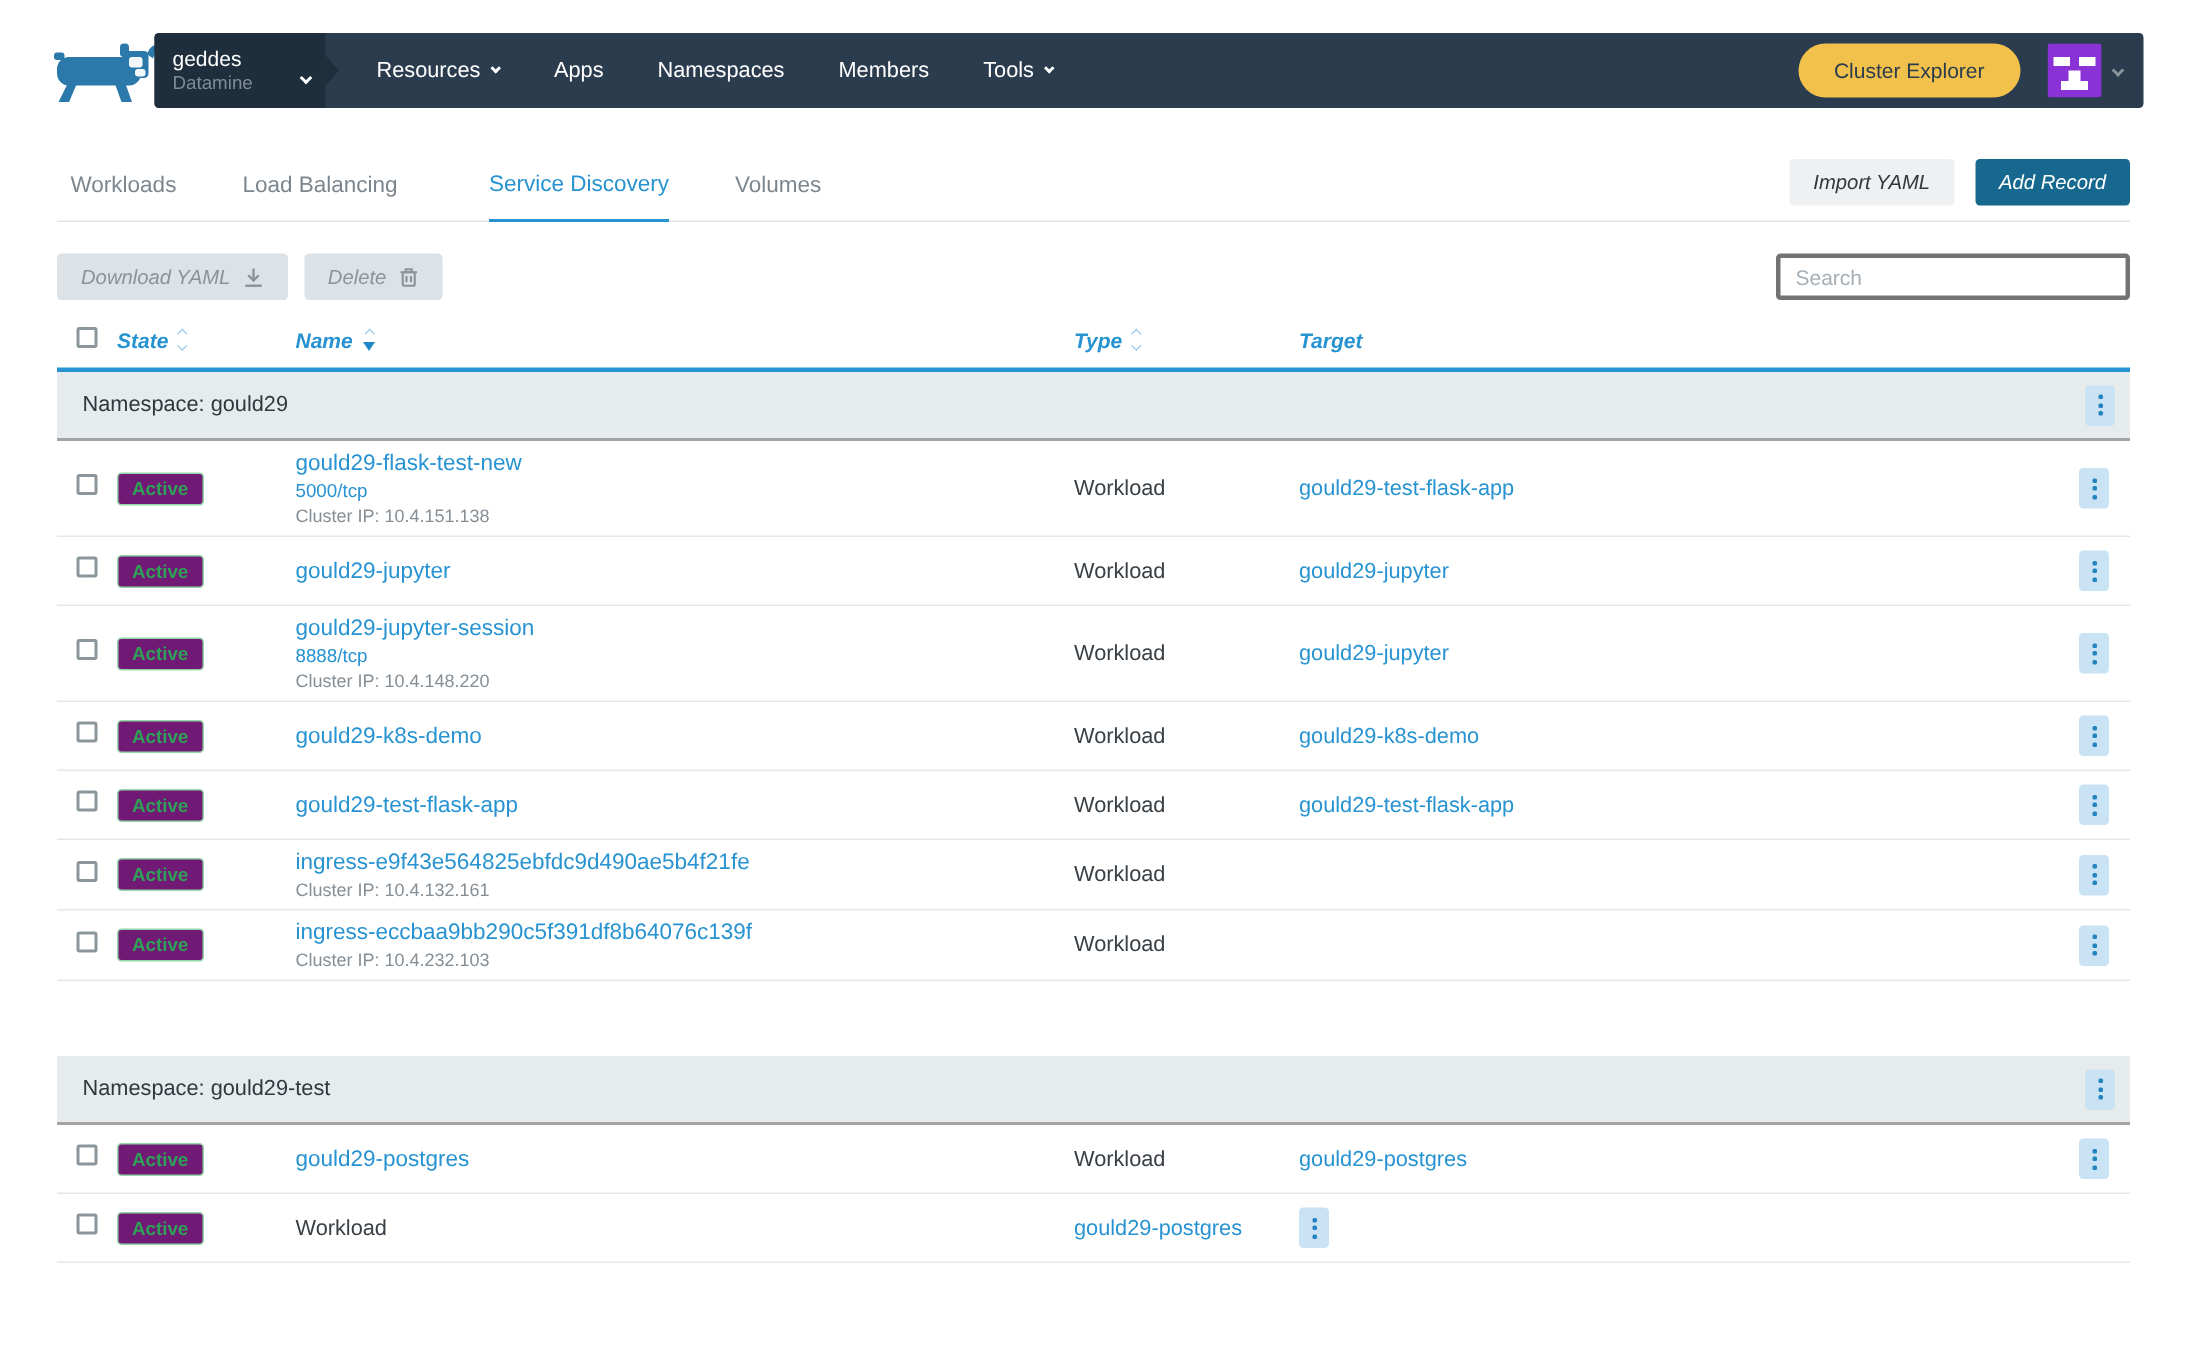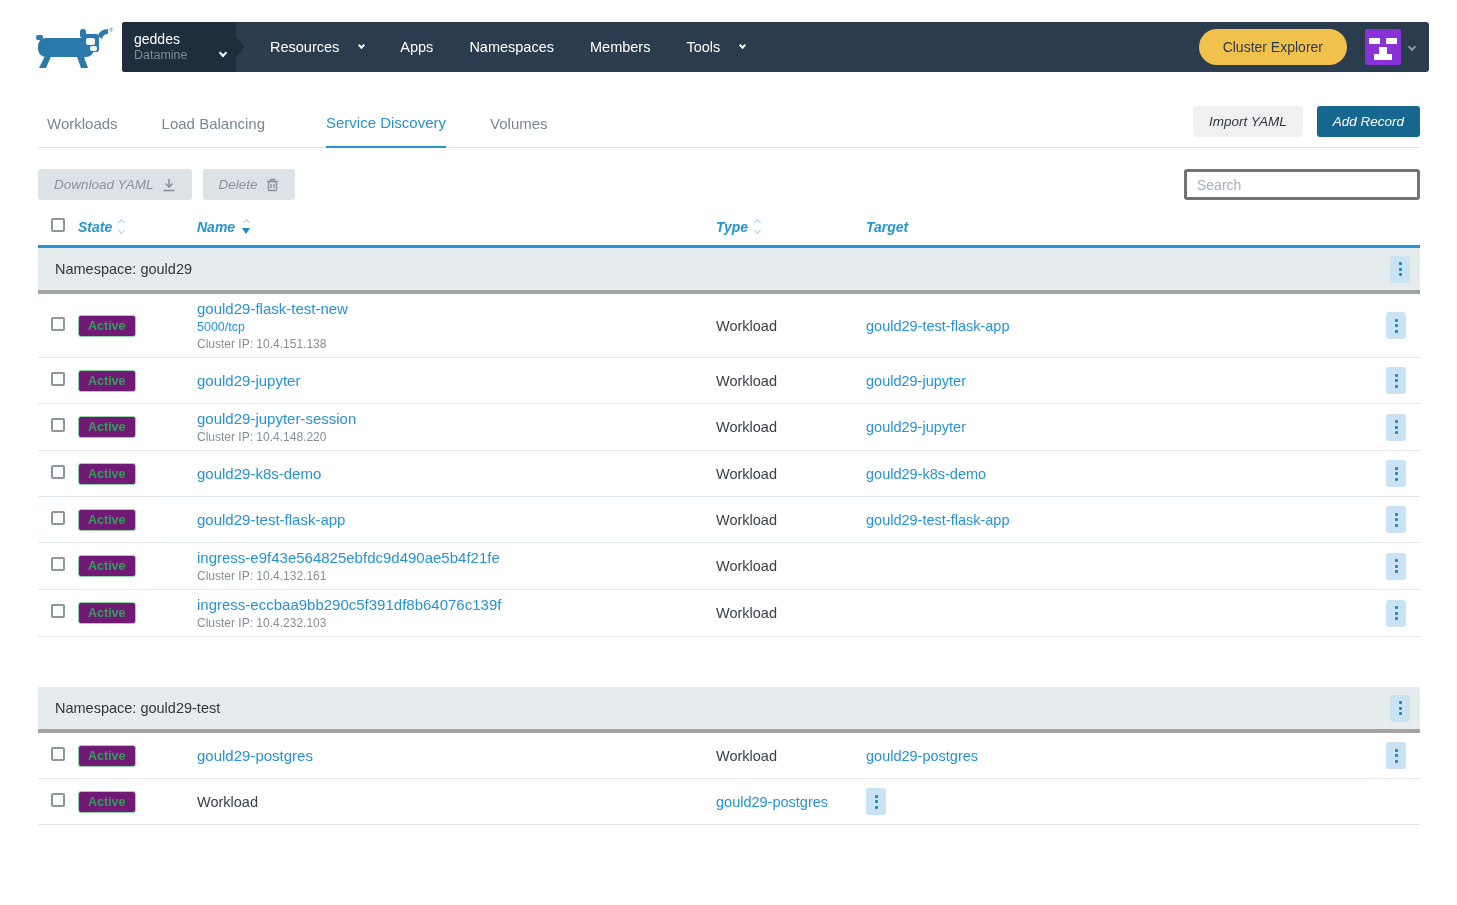--- a/index.html
+++ b/index.html
@@ -2,36 +2,36 @@
 <html style="--navbar-bg: #2b3c4e; --picker-bg: #1f2e3c; --link-blue: #2793d1; --accent-yellow: #f2c14b; --primary-btn: #16688f; --active-green: #2fa156; --kebab-bg: #c9e2f4; --kebab-dot: #2283bd; --logo-blue: #2b78aa; --avatar-purple: #8932d6;"><head>
 <meta charset="utf-8">
 <style>
   * { box-sizing: border-box; margin: 0; padding: 0; }
   html, body { width: 1457px; height: 905px; overflow: hidden; background: #fff;
     font-family: "Liberation Sans", sans-serif; color: #30373d; }
 
   
   .nav-wrap { position: relative; height: 72px; }
   .logo { position: absolute; left: 36px; top: 26px; width: 78px; height: 44px; }
-  .topbar { position: absolute; left: 122px; right: 28px; top: 22px; height: 50px;
+  .topbar { position: absolute; left: 103px; right: 28px; top: 22px; height: 50px;
     background: var(--navbar-bg); border-radius: 3px; display: flex; align-items: center; }
   .picker { position: relative; height: 100%; width: 114px; background: var(--picker-bg);
     display: flex; flex-direction: column; justify-content: center; padding: 0 26px 0 12px;
     border-radius: 3px 0 0 3px; cursor: pointer; }
   .picker::after { content: ""; position: absolute; right: -9px; top: 50%; margin-top: -10px;
     border-left: 9px solid var(--picker-bg); border-top: 10px solid transparent;
     border-bottom: 10px solid transparent; }
   .picker .cluster { color: #fff; font-size: 14px; line-height: 17px; }
   .picker .project { color: #7e8c98; font-size: 12.5px; line-height: 15px; }
   .picker .chv-box { position: absolute; right: 10px; top: 50%; margin-top: -5px; }
   .chv { display: inline-block; width: 6px; height: 6px;
     border-right: 2px solid #fff; border-bottom: 2px solid #fff; transform: rotate(45deg); }
   .chv.gray { border-color: #8a949c; }
   .nav-menu { display: flex; align-items: center; gap: 36px; margin-left: 34px; }
-  .nav-item { color: #fff; font-size: 14.5px; cursor: pointer; display: flex; align-items: center; gap: 20px; }
+  .nav-item { color: #fff; font-size: 14.5px; cursor: pointer; display: flex; align-items: center; gap: 8px; }
   .nav-item .chv { width: 5px; height: 5px; margin-top: -3px; }
   .explorer-btn { margin-left: auto; background: var(--accent-yellow); color: #2b3c4e;
     border: none; font-family: inherit; font-size: 14px; padding: 10px 24px;
     border-radius: 20px; cursor: pointer; }
   .avatar-zone { display: flex; align-items: center; margin: 0 14px 0 18px; gap: 8px; }
   .avatar { width: 36px; height: 36px; border-radius: 2px; overflow: hidden; cursor: pointer; }
 
   
   .content { padding: 0 37px 0 38px; }
 
@@ -63,21 +63,21 @@
   .s-chv { width: 5px; height: 5px; border-right: 1.6px solid #a5d0ec; border-bottom: 1.6px solid #a5d0ec; }
   .s-up { transform: rotate(-135deg); }
   .s-down { transform: rotate(45deg); }
   .s-solid-down { width: 0; height: 0; border-left: 4.5px solid transparent;
     border-right: 4.5px solid transparent; border-top: 6px solid #1e87c6; }
 
   .checkbox { display: inline-block; width: 14px; height: 14px; border: 2px solid #8b959c;
     border-radius: 2px; background: #fff; cursor: pointer; margin-left: 13px; }
 
   .ns-header { background: #e6eced; height: 46px; display: flex; align-items: center;
-    padding: 0 10px 0 17px; border-bottom: 4px solid #a3a3a3; }
+    padding: 0 10px 0 17px; border-bottom: 2px solid #a3a3a3; }
   .ns-label { font-size: 14.5px; color: #30373d; }
   .ns-header .kebab { margin-left: auto; }
 
   .row { border-bottom: 1px solid #e3e8eb; min-height: 46px; padding: 5px 0; }
   .badge { display: inline-block; font-size: 12.5px; font-weight: 700; color: var(--active-green);
     background: #701a75; border: 1px solid #94d6a6; border-radius: 3px; padding: 3px 9px; }
   .name-cell { display: flex; flex-direction: column; gap: 2px; justify-content: space-between; }
   a { text-decoration: none; }
   .name-link { color: var(--link-blue); font-size: 15px; line-height: 19px; cursor: pointer; }
   .port-link { color: var(--link-blue); font-size: 12.5px; line-height: 15px; cursor: pointer; }
@@ -260,20 +260,21 @@
                   <i></i>
                 </button>
               </div>
   </div>
 
   <div class="grid row">
     <div><span class="checkbox"></span></div>
     <div><span class="badge">Active</span></div>
     <div class="name-cell">
       <a class="name-link">gould29-jupyter-session</a>
+      <a class="port-link">8888/tcp</a>
       <span class="cluster-ip">Cluster IP: 10.4.148.220</span>
     </div>
     <div class="type-cell">Workload</div>
     <div><a class="target-link">gould29-jupyter</a></div>
     <div>
                 <button class="kebab">
                   <i></i>
                   <i></i>
                   <i></i>
                 </button>

